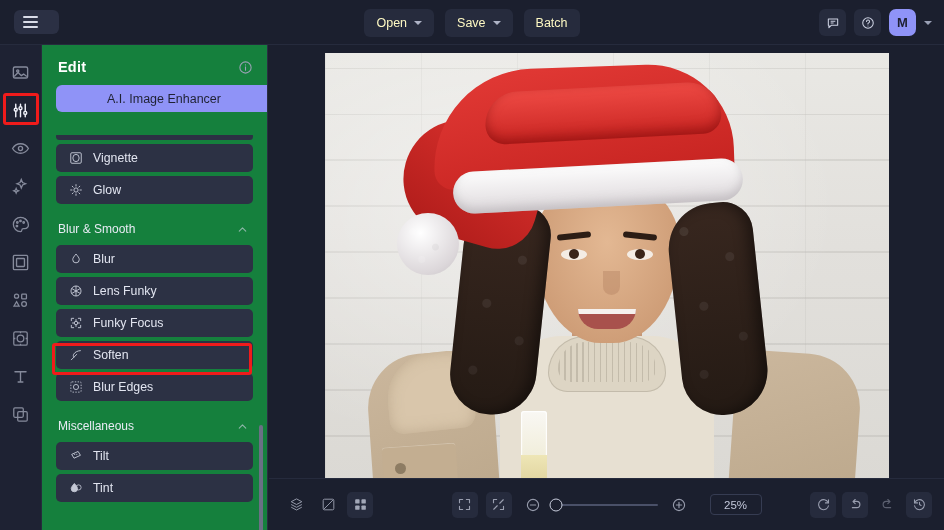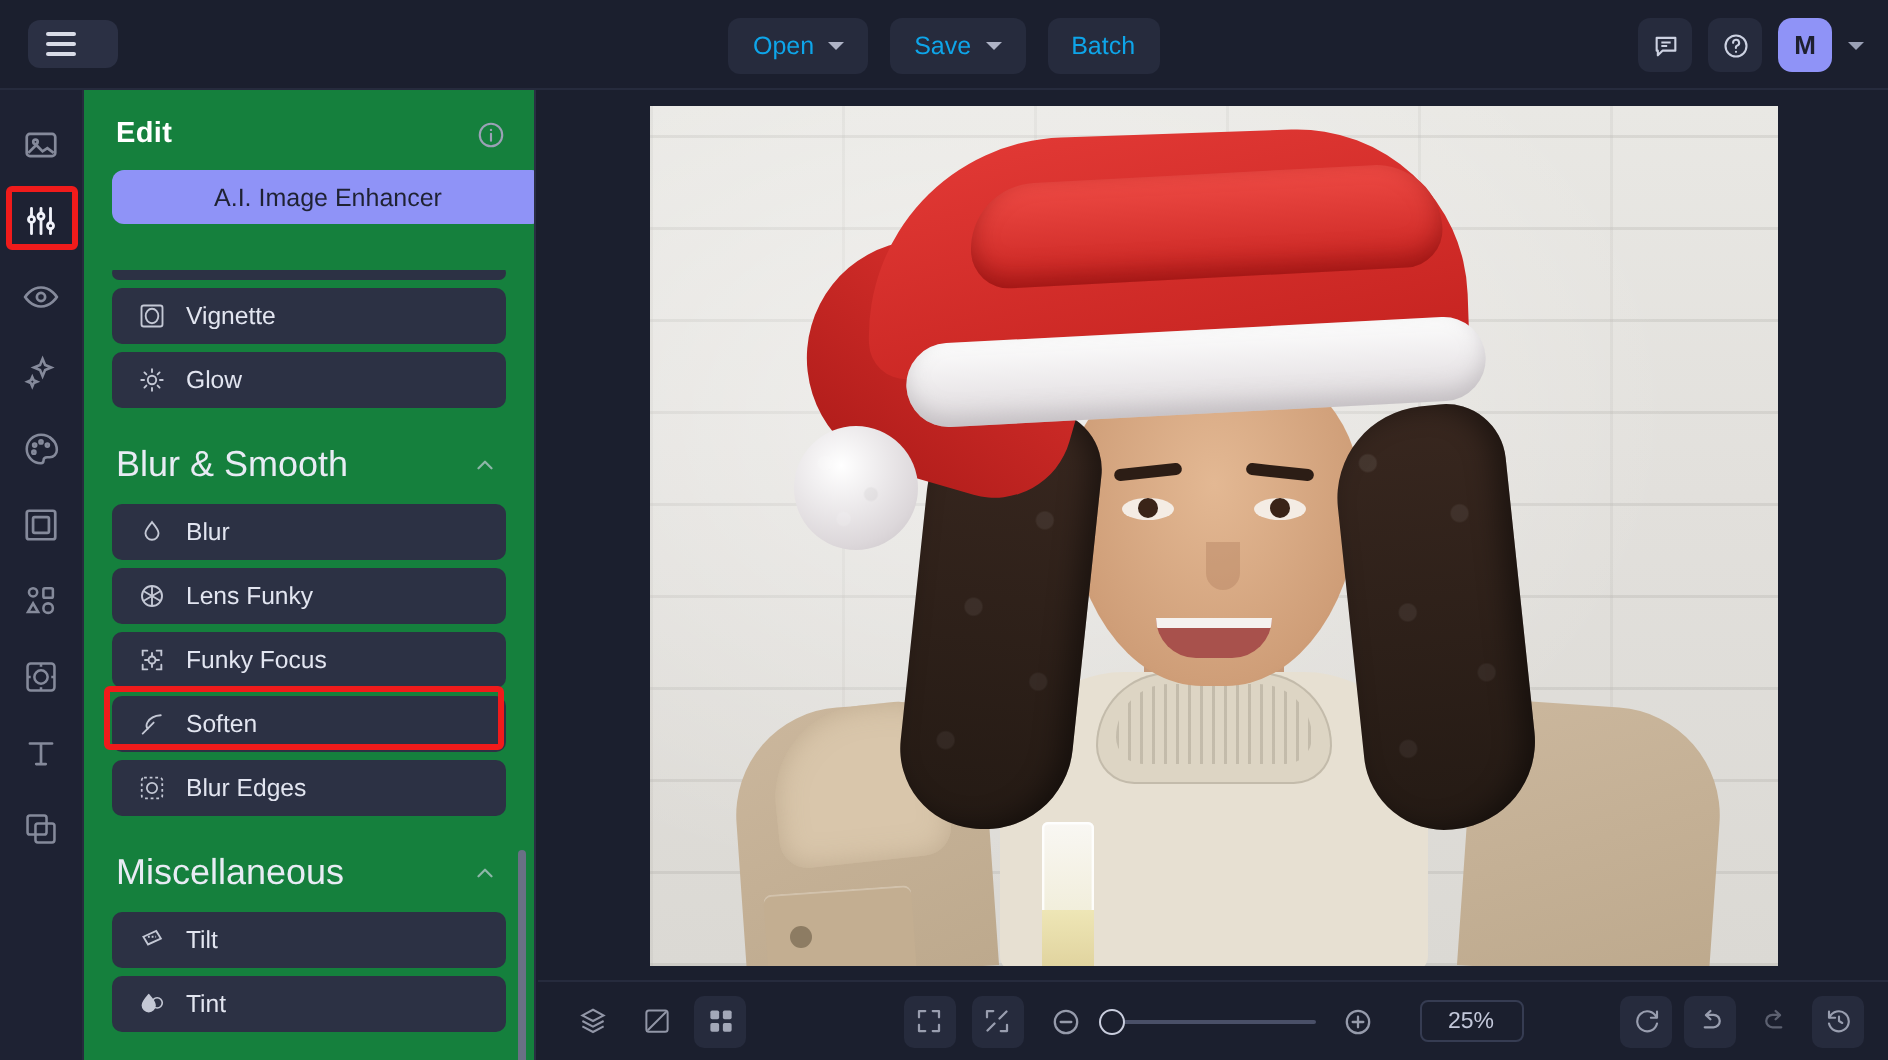--- a/index.html
+++ b/index.html
@@ -31,21 +31,21 @@
   .hamburger i { display:block; height: 1.6px; background: #d9dce8; border-radius: 1px; }
 
   .top-center {
     position: absolute; left: 0; right: 0; top: 0; height: 45px;
     display: flex; align-items: center; justify-content: center; gap: 11px;
     pointer-events: none;
   }
   .top-center > * { pointer-events: auto; }
   .tbtn {
     background: #262b3d; border: none; border-radius: 6px;
-    color: #0ea5e9; font-family: inherit; font-size: 12.5px;
+    color: #fef9c3; font-family: inherit; font-size: 12.5px;
     height: 28px; padding: 0 12px;
     display: inline-flex; align-items: center; gap: 7px;
     cursor: pointer;
   }
   .caret { width: 0; height: 0; border-left: 4px solid transparent; border-right: 4px solid transparent; border-top: 4.5px solid #aeb3c6; display:inline-block; }
 
   .top-right {
     position: absolute; right: 12px; top: 0; height: 45px;
     display: flex; align-items: center; gap: 8px;
   }
@@ -109,21 +109,21 @@
     background: #2c3144; display: flex; align-items: center;
     gap: 10px; padding-left: 12px; cursor: pointer;
   }
   .opt-row .ic { width: 15px; height: 15px; display:flex; align-items:center; justify-content:center; flex: 0 0 15px; }
   .opt-row .ic svg { opacity: .85; }
   .opt-label { font-size: 12.3px; color: #e2e5f0; }
   .sec-head {
     display: flex; align-items: center; justify-content: space-between;
     padding: 14px 4px 9px 2px;
   }
-  .sec-title { font-size: 18px; color: #e8ebf4; }
+  .sec-title { font-size: 12px; color: #e8ebf4; }
   .chev { opacity: .65; }
 
   .panel-clipper { position:absolute; left:0; right:0; top:90px; bottom:0; overflow:hidden; }
   .scrollbar {
     position: absolute; right: 4px; top: 290px; width: 4px; height: 160px;
     background: #6a7085; border-radius: 3px;
   }
 
   
   .canvas {
@@ -279,21 +279,21 @@
     background: radial-gradient(circle at 38% 32%, #ffffff, #dcd7da 70%, #c6c0c4 100%);
   }
   .fuzz { position:absolute; inset:0; border-radius:inherit; opacity:.35;
     background-image: radial-gradient(circle at 25% 30%, rgba(255,255,255,.5) 0 3px, transparent 4px),
                       radial-gradient(circle at 62% 55%, rgba(0,0,0,.10) 0 3px, transparent 4px),
                       radial-gradient(circle at 40% 75%, rgba(255,255,255,.4) 0 3px, transparent 4px);
   }
 
   
   .bottombar {
-    position: absolute; left: 269px; bottom: 0; right: 0; height: 40px;
+    position: absolute; left: 269px; bottom: 0; right: 0; height: 52px;
     background: #1b1f2e; border-top: 1px solid #262b3d;
     display: flex; align-items: center;
   }
   .bb-left { display:flex; align-items:center; gap: 6px; margin-left: 14px; }
   .bb-center { position:absolute; left:0; right:0; display:flex; align-items:center; justify-content:center; gap: 8px; pointer-events:none;}
   .bb-center > * { pointer-events:auto; }
   .bb-right { margin-left:auto; display:flex; align-items:center; gap: 6px; margin-right: 12px; }
   .bbtn {
     width: 26px; height: 26px; border-radius: 5px; background: #262b3d;
     display:flex; align-items:center; justify-content:center; cursor:pointer; border:none;

